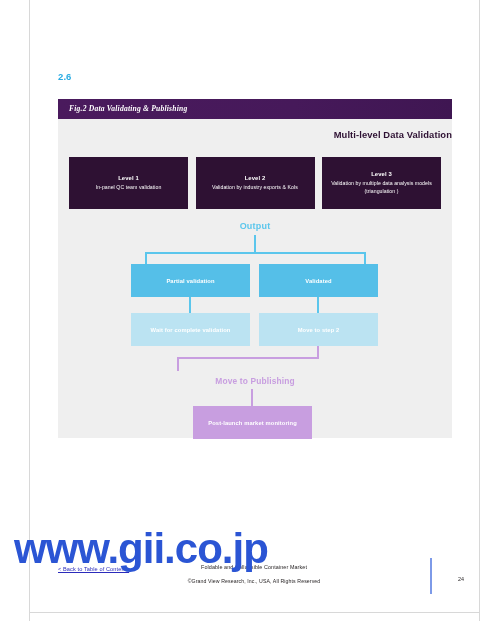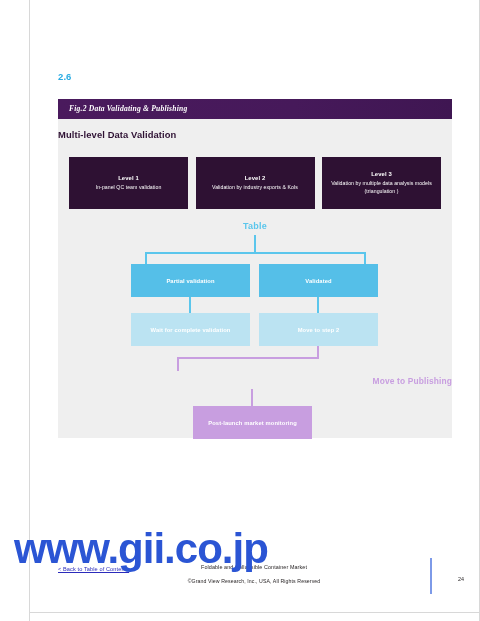--- a/index.html
+++ b/index.html
@@ -87,21 +87,21 @@
     font-size: 7.6px;
     color: #ffffff;
     letter-spacing: 0.2px;
     white-space: nowrap;
   }
 
   .fig-title {
     position: absolute;
     left: 0; top: 30px;
     width: 394px;
-    text-align: left;
+    text-align: right;
     font-size: 9.4px;
     font-weight: bold;
     color: #2e1133;
     letter-spacing: 0.1px;
   }
 
   
   .levels {
     position: absolute;
     left: 11px; top: 58px;
@@ -184,21 +184,21 @@
   .pconn { position: absolute; background: #C89EE0; }
   .pconn-v-from-step2 { left: 259px; top: 247px; width: 2px;  height: 13px; }
   .pconn-h            { left: 119px; top: 258px; width: 142px; height: 2px; }
   .pconn-v-down       { left: 119px; top: 258px; width: 2px;  height: 14px; }
   .pconn-v-to-box     { left: 193px; top: 290px; width: 2px;  height: 17px; }
 
   .publish-label {
     position: absolute;
     left: 0; top: 277px;
     width: 394px;
-    text-align: right;
+    text-align: center;
     font-size: 8.4px;
     font-weight: bold;
     color: #C89EE0;
     letter-spacing: 0.15px;
   }
 
   
   .footer-link {
     position: absolute;
     left: 44px; top: 566px;
@@ -287,21 +287,21 @@
         <div class="level-sub">Validation by industry exports &amp; KoIs</div>
       </div>
 
       <div class="level-box">
         <div class="level-title">Level 3</div>
         <div class="level-sub">Validation by multiple data analysis models (triangulation )</div>
       </div>
 
     </div>
 
-    <div class="output-label">Table</div>
+    <div class="output-label">Output</div>
 
     <div class="conn conn-v-center"></div>
     <div class="conn conn-h-main"></div>
     <div class="conn conn-v-left"></div>
     <div class="conn conn-v-right"></div>
 
     <div class="box box-cyan box-partial">
       <span class="box-label">Partial validation</span>
     </div>
     <div class="box box-cyan box-validated">

